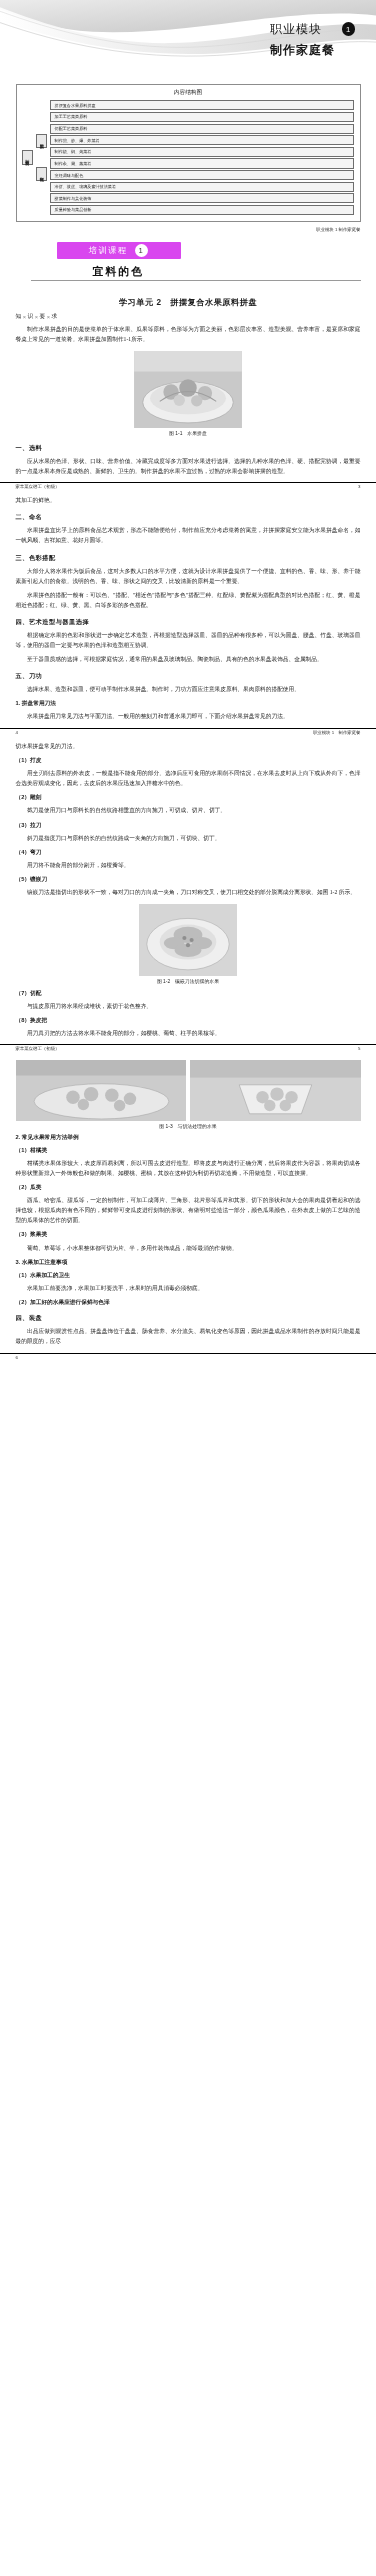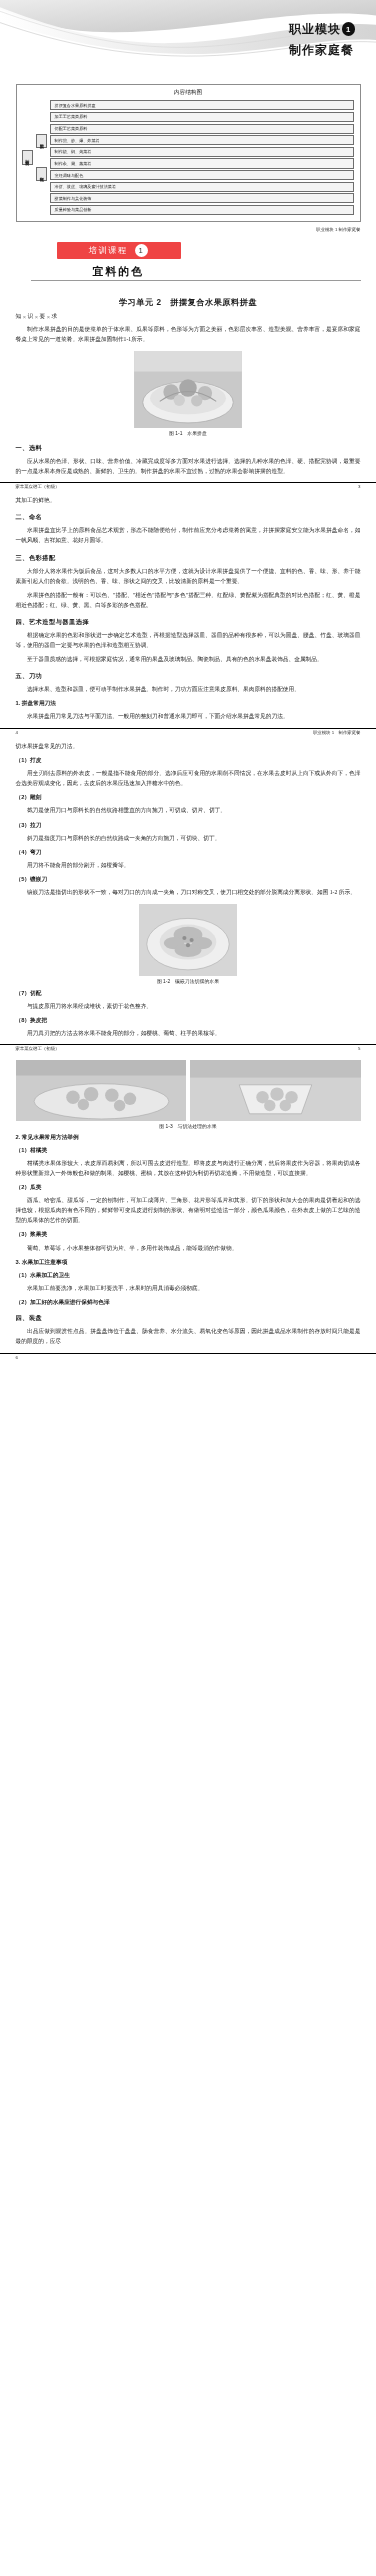--- a/index.html
+++ b/index.html
@@ -3,38 +3,38 @@
 <meta charset="utf-8">
 <style>
   html,body{margin:0;padding:0;background:#ffffff;}
   body{font-family:"Liberation Serif", serif;color:#1a1a1a;}
   .page{width:376px;margin:0 auto;position:relative;}
 
   
   .banner{position:relative;height:77px;overflow:hidden;background:#ffffff;}
   .banner .swoosh{position:absolute;left:0;top:0;width:376px;height:77px;}
   .banner-title{position:absolute;right:20.6px;top:20.6px;text-align:left;}
-  .banner-title .line1{font-family:"Liberation Sans",sans-serif;font-weight:bold;font-size:12px;color:#1b1b1b;letter-spacing:1px;display:flex;align-items:center;gap:1px;}
+  .banner-title .line1{font-family:"Liberation Sans",sans-serif;font-weight:normal;font-size:12px;color:#1b1b1b;letter-spacing:1px;display:flex;align-items:center;gap:20px;}
   .banner-title .line2{font-family:"Liberation Sans",sans-serif;font-weight:bold;font-size:12px;color:#1b1b1b;letter-spacing:1px;margin-top:4.1px;}
   .circnum{display:inline-flex;align-items:center;justify-content:center;width:13.4px;height:13.4px;border-radius:50%;background:#111;color:#fff;font-size:7.7px;font-family:"Liberation Sans",sans-serif;}
 
   
   .struct-wrap{margin:7.2px 15.5px 3.1px 15.5px;border:0.5px solid #8c8c8c;padding:4.1px 5.2px 6.2px 5.2px;}
   .struct-title{text-align:center;font-family:"Liberation Sans",sans-serif;font-size:5.7px;color:#111;margin-bottom:3.1px;}
   .struct-body{display:flex;align-items:center;gap:3.1px;font-size:4.1px;font-family:"Liberation Sans",sans-serif;}
   .sbox{border:0.5px solid #6e6e6e;background:#f2f2f2;padding:1.5px 2.1px;text-align:center;line-height:1.25;}
   .rootbox{writing-mode:vertical-rl;text-orientation:upright;letter-spacing:0.5px;padding:5.2px 2.1px;background:#e9e9e9;}
   .col2{display:flex;flex-direction:column;gap:18.5px;}
   .col2 .sbox{writing-mode:vertical-rl;text-orientation:upright;padding:6.2px 2.1px;background:#e9e9e9;}
   .col3{display:flex;flex-direction:column;gap:1.5px;flex:1;}
   .col3 .sbox{text-align:left;padding:1.5px 3.1px;background:#f4f4f4;}
 
   
   .course-head{margin:9.3px 15.5px 0 15.5px;position:relative;height:44px;}
-  .ch-bar{position:absolute;left:41px;top:0;width:124px;height:17.5px;background:#ef4444;border-radius:1px;color:#fff;display:flex;align-items:center;justify-content:center;gap:7.2px;font-family:"Liberation Sans",sans-serif;font-size:8.2px;letter-spacing:1.5px;}
+  .ch-bar{position:absolute;left:41px;top:0;width:124px;height:17.5px;background:#d946ef;border-radius:1px;color:#fff;display:flex;align-items:center;justify-content:center;gap:7.2px;font-family:"Liberation Sans",sans-serif;font-size:8.2px;letter-spacing:1.5px;}
   .ch-bar .circnum{background:#fff;color:#333;}
   .ch-sub{position:absolute;left:77px;top:23px;font-family:"Liberation Sans",sans-serif;font-size:10.8px;font-weight:bold;letter-spacing:2.1px;color:#111;}
   .ch-line{position:absolute;left:15.5px;right:0;top:38px;height:1px;background:#9a9a9a;}
 
   
   .unit-title{margin:11.3px 15.5px 2.1px 15.5px;text-align:center;font-family:"Liberation Sans",sans-serif;font-size:8.2px;font-weight:bold;letter-spacing:0.5px;}
   .know-row{margin:5.2px 15.5px 0 15.5px;font-family:"Liberation Sans",sans-serif;font-size:5.7px;color:#222;display:flex;gap:1.5px;align-items:center;}
   .know-row .sep{color:#888;}
 
   .body-text{margin:4.1px 15.5px 0 15.5px;font-size:5.7px;line-height:1.75;text-align:justify;text-indent:2em;}

